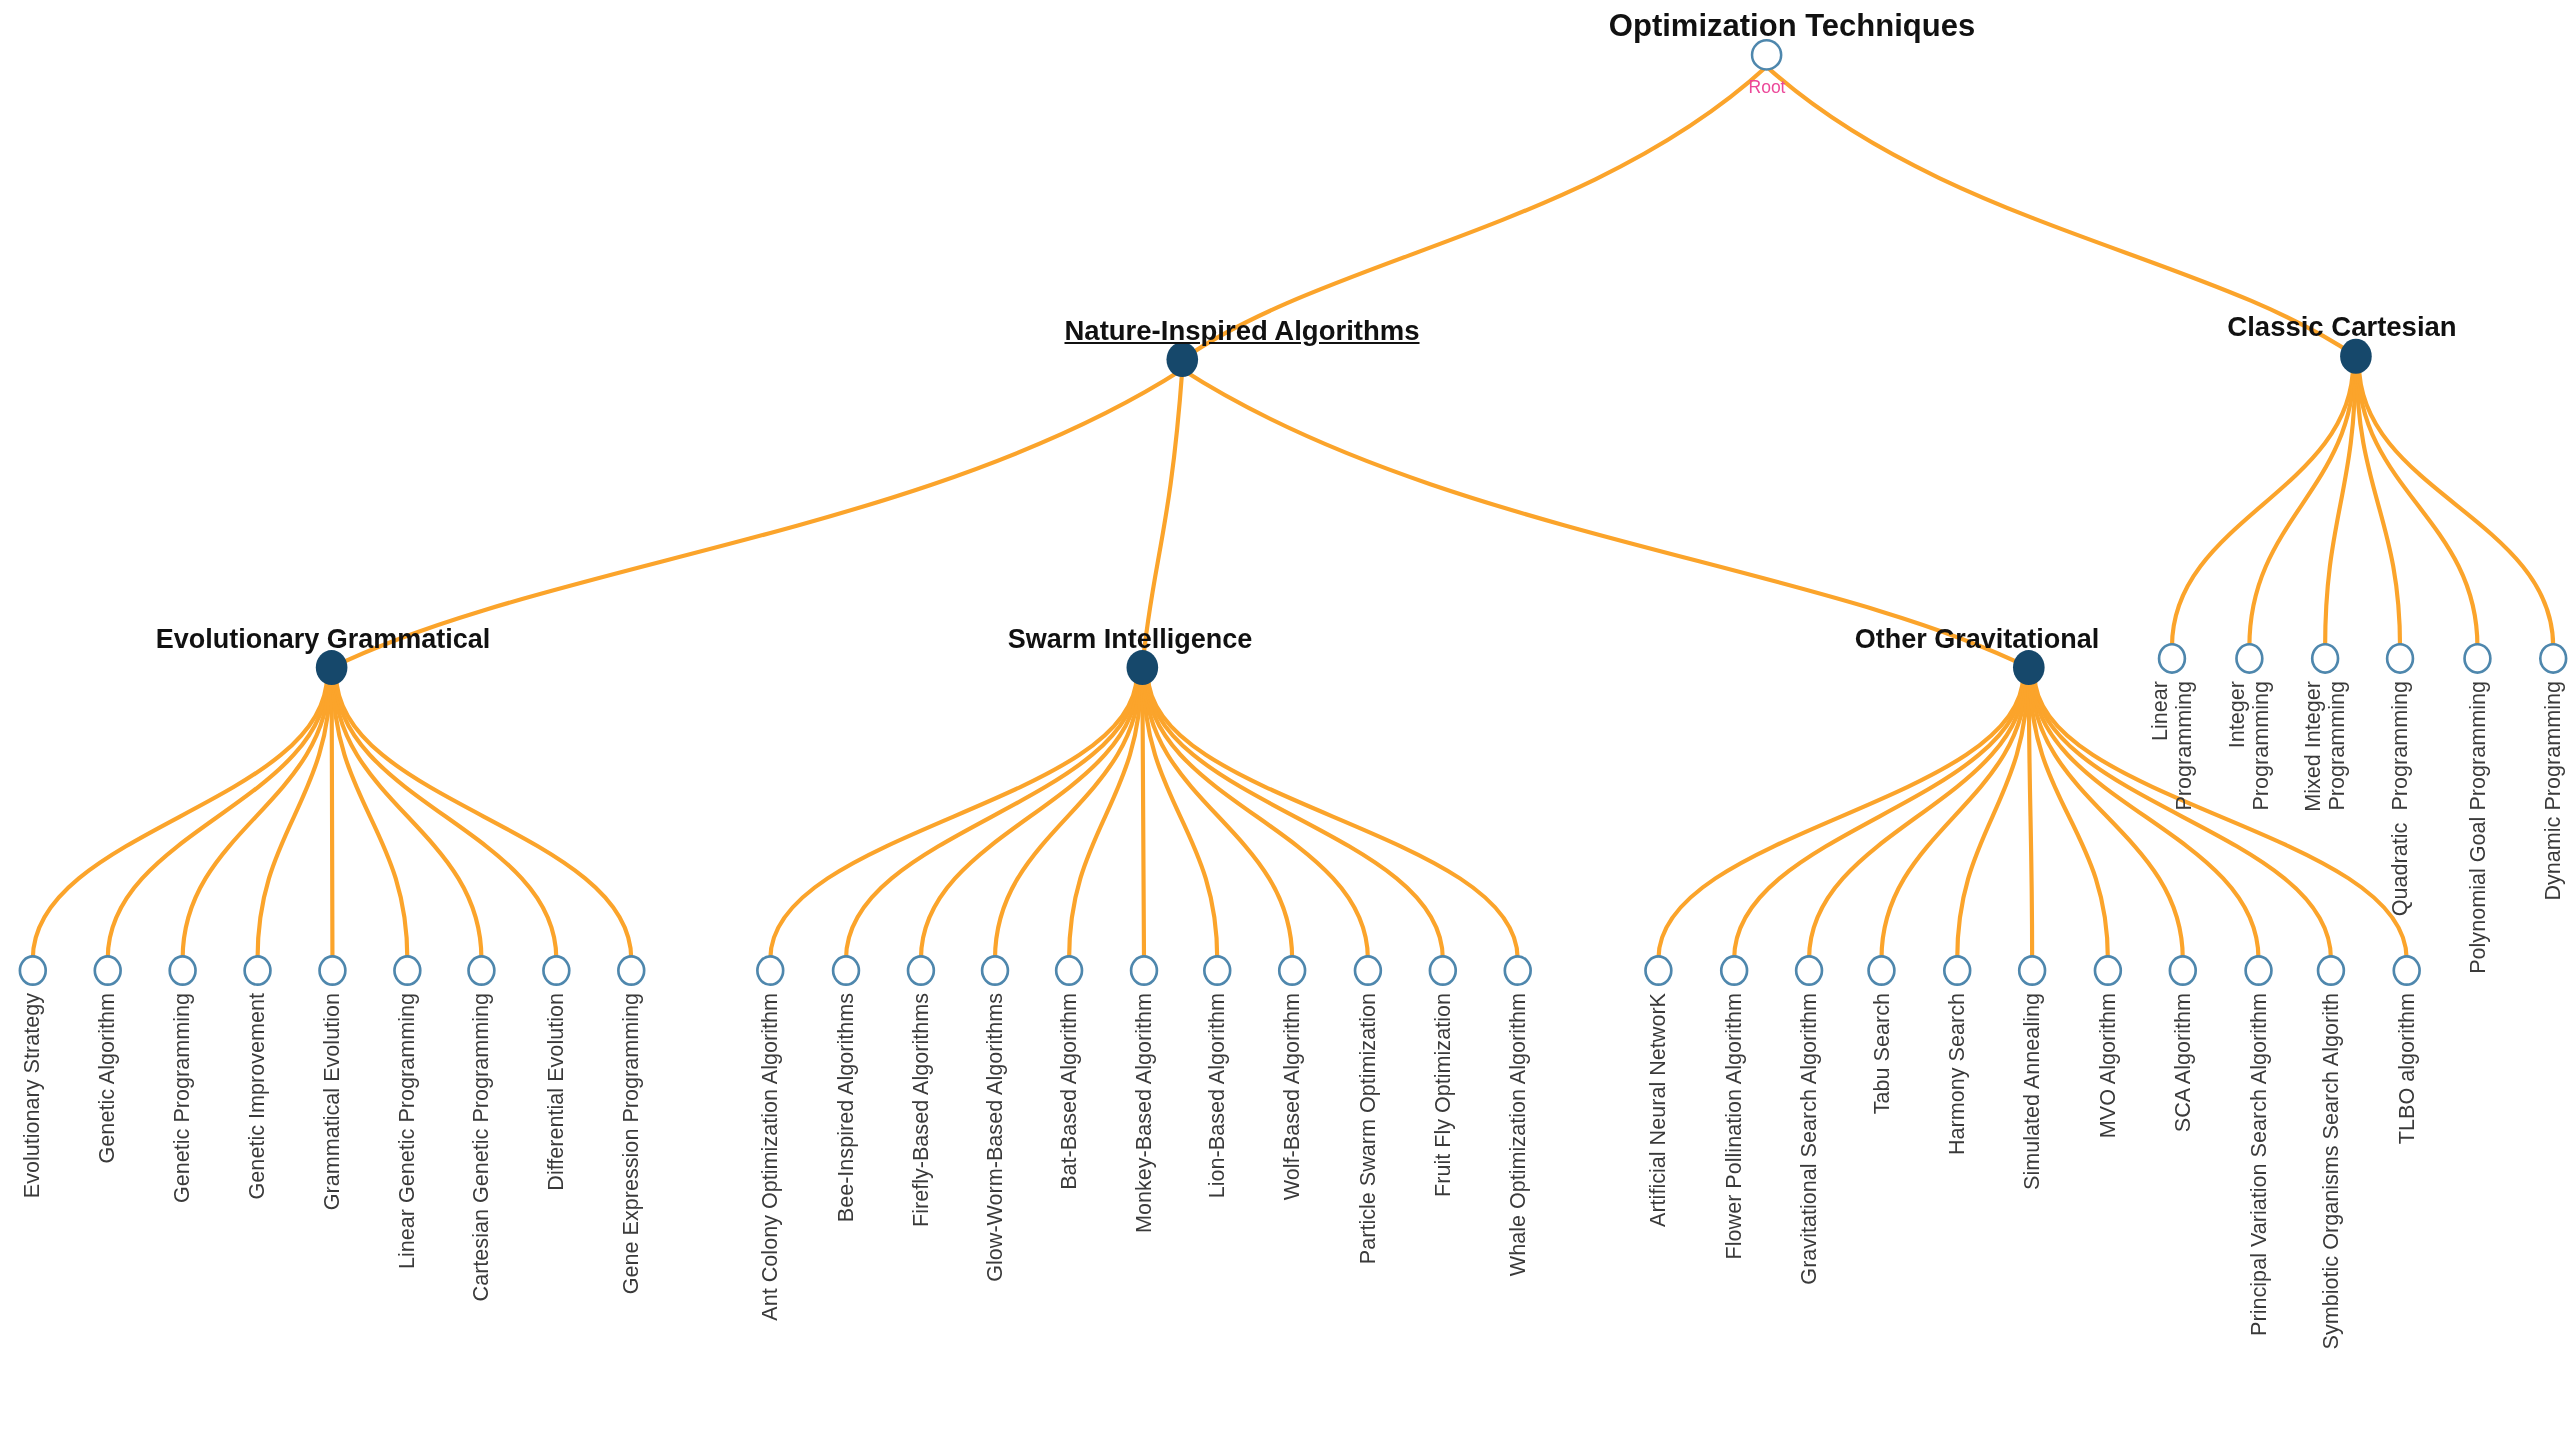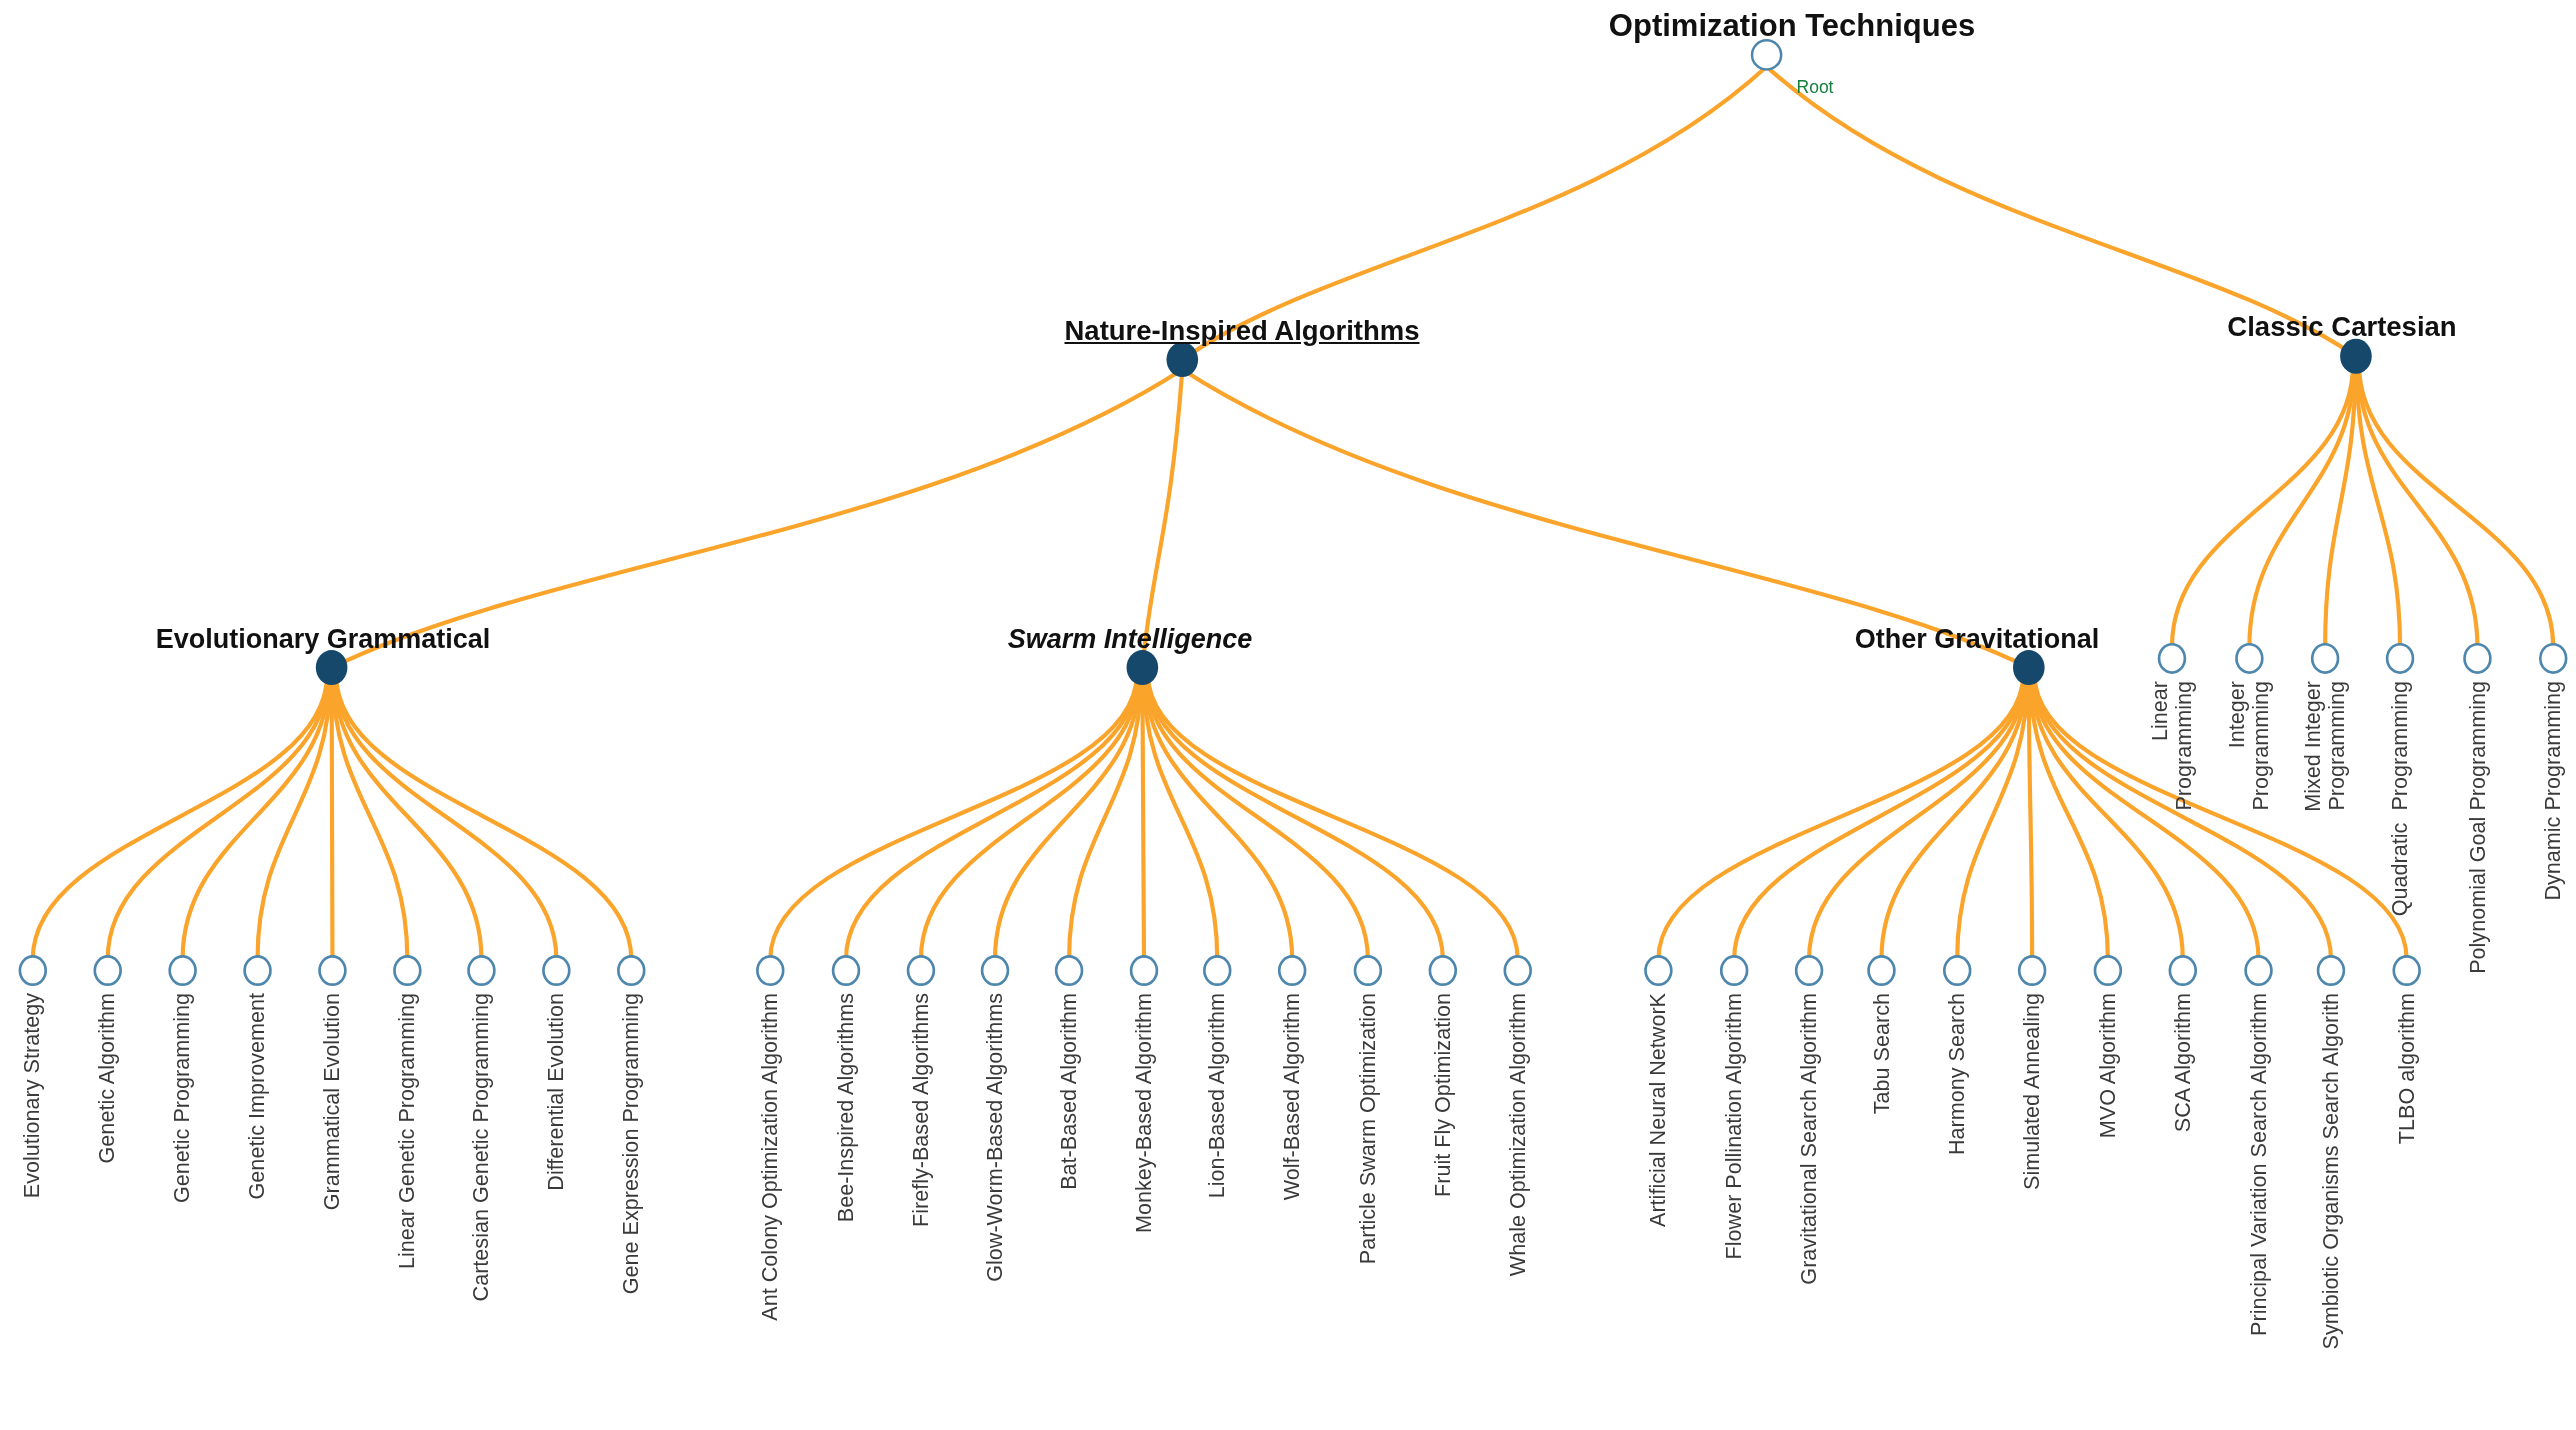--- a/index.html
+++ b/index.html
@@ -18,23 +18,22 @@
     color:#111;
     white-space:nowrap;
   }
   .root-title{font-size:31px;line-height:37px;}
   .branch-title{font-size:27.5px;line-height:32px;}
   .group-title{font-size:27px;line-height:30px;}
   .root-caption{
     position:absolute;
     transform:translateX(-50%);
     font-size:17.5px;line-height:20px;
-    color:#15803d;
+    color:#ec4899;
     white-space:nowrap;
-    margin-left:48px;
   }
   .leaf-label{position:absolute;width:0;height:0;}
   .leaf-label > span{
     position:absolute;top:0;right:0;
     transform:rotate(-90deg);
     transform-origin:top right;
     white-space:pre;
     text-align:right;
     font-size:21.6px;
     line-height:24px;
@@ -156,21 +155,21 @@
     </div>
     <div class="leaf-label" style="left: 469px; top: 993px;">
       <span>Cartesian Genetic Programming</span>
     </div>
     <div class="leaf-label" style="left: 544px; top: 993px;">
       <span>Differential Evolution</span>
     </div>
     <div class="leaf-label" style="left: 619px; top: 993px;">
       <span>Gene Expression Programming</span>
     </div>
-    <div class="title group-title" style="left: 1130px; top: 624px; font-style: italic;">Swarm Intelligence</div>
+    <div class="title group-title" style="left: 1130px; top: 624px;">Swarm Intelligence</div>
     <div class="leaf-label" style="left: 758px; top: 993px;">
       <span>Ant Colony Optimization Algorithm</span>
     </div>
     <div class="leaf-label" style="left: 834px; top: 993px;">
       <span>Bee-Inspired Algorithms</span>
     </div>
     <div class="leaf-label" style="left: 909px; top: 993px;">
       <span>Firefly-Based Algorithms</span>
     </div>
     <div class="leaf-label" style="left: 983px; top: 993px;">

